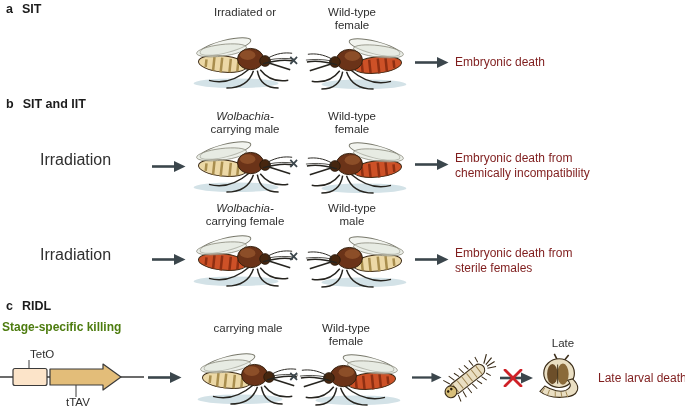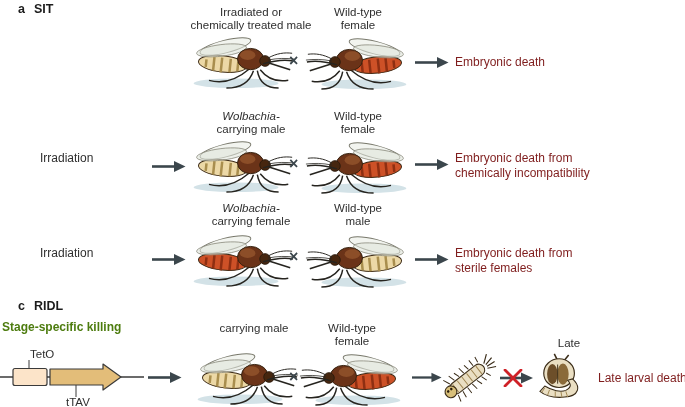--- a/index.html
+++ b/index.html
@@ -1,25 +1,25 @@
 <!DOCTYPE html>
 <html><head>
 <meta charset="utf-8">
 <style>
   html,body{margin:0;padding:0;background:#fff;}
   .canvas{
     position:relative;width:685px;height:407px;background:#ffffff;
     font-family:"Liberation Sans",sans-serif;color:#2f2f2f;overflow:hidden;
   }
-  .heading{position:absolute;font-size:12.5px;font-weight:bold;color:#1c1c1c;white-space:nowrap;margin-left:12px;}
+  .heading{position:absolute;font-size:12.5px;font-weight:bold;color:#1c1c1c;white-space:nowrap;}
   .heading .letter{display:inline-block;margin-right:9px;}
   .subheading{position:absolute;font-size:12px;font-weight:bold;color:#4d7c0f;white-space:nowrap;}
-  .mlabel{position:absolute;font-size:11.5px;line-height:12.5px;text-align:center;color:#2f2f2f;margin-left:6px;}
+  .mlabel{position:absolute;font-size:11.5px;line-height:12.5px;text-align:center;color:#2f2f2f;}
   .mlabel em{font-style:italic;}
-  .treatment{position:absolute;font-size:12px;color:#2f2f2f;}
+  .treatment{position:absolute;font-size:16px;color:#2f2f2f;}
   .result{position:absolute;font-size:12px;line-height:14.5px;color:#7f1d1d;}
   .cross{position:absolute;font-size:16px;line-height:16px;font-weight:bold;color:#3b464c;}
   .abs{position:absolute;}
   .flip{transform:scaleX(-1);}
   .male{--abd:#ecd8a6;--stripe:#a98e4e;}
   .female{--abd:#cd5127;--stripe:#8e2f12;}
   svg{display:block;}
 </style>
 </head>
 <body>
@@ -76,40 +76,42 @@
 </svg>
 
 <div class="canvas">
 
   <div class="heading" style="left:6px;top:2px">
     <span class="letter">a</span><span>SIT</span>
   </div>
 
   <div class="mlabel" style="left:178px;top:6px;width:134px">
     <div>Irradiated or</div>
-    <div>chemically treated male</div>
   </div>
   <div class="mlabel" style="left:297px;top:6px;width:110px">
     <div>Wild-type</div>
     <div>female</div>
   </div>
 
   <svg class="abs male" style="left:180px;top:32px" width="116" height="58" viewBox="0 0 120 60">
       <use href="#mosq"></use>
     </svg>
   <div class="cross" style="left:289px;top:53px">×</div>
   <svg class="abs female flip" style="left:304px;top:33px" width="116" height="58" viewBox="0 0 120 60">
       <use href="#mosq"></use>
     </svg>
 
   <svg class="abs" style="left:415px;top:56px" width="34" height="13" viewBox="0 0 34 13">
       <use href="#flowarrow"></use>
     </svg>
   <div class="result" style="left:455px;top:55px">Embryonic death</div>
 
+  <div class="heading" style="left:6px;top:97px">
+    <span class="letter">b</span><span>SIT and IIT</span>
+  </div>
 
   <div class="treatment" style="left:40px;top:151px">Irradiation</div>
   <svg class="abs" style="left:152px;top:160px" width="34" height="13" viewBox="0 0 34 13">
       <use href="#flowarrow"></use>
     </svg>
 
   <div class="mlabel" style="left:178px;top:110px;width:134px">
     <div><em>Wolbachia-</em></div>
     <div>carrying male</div>
   </div>

